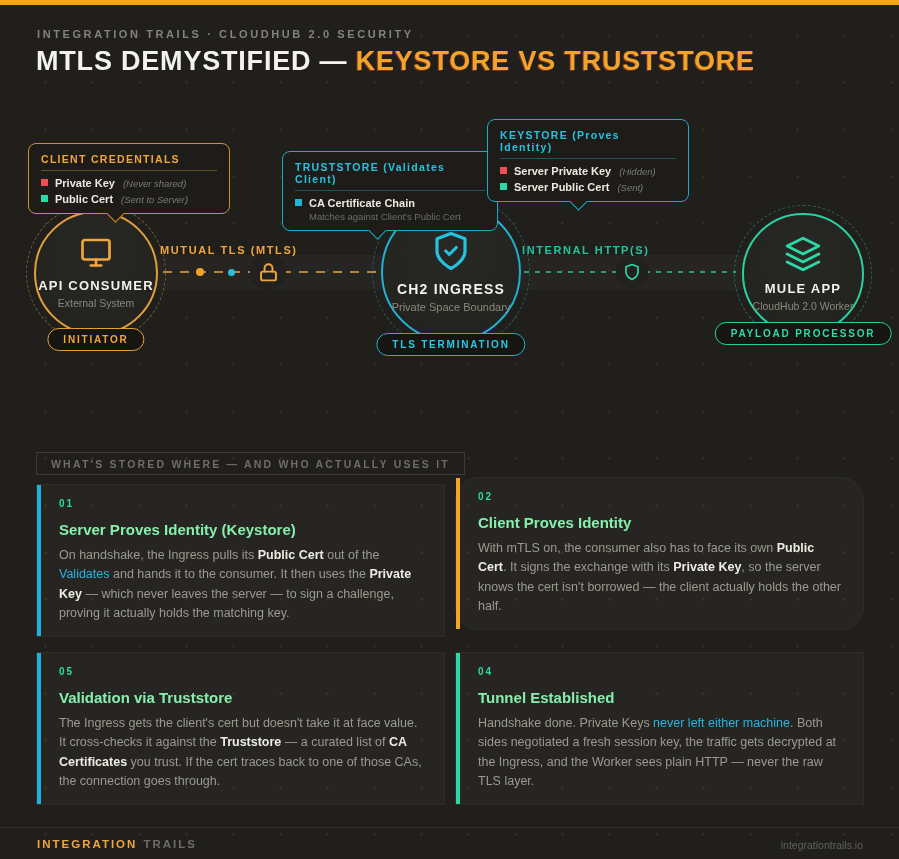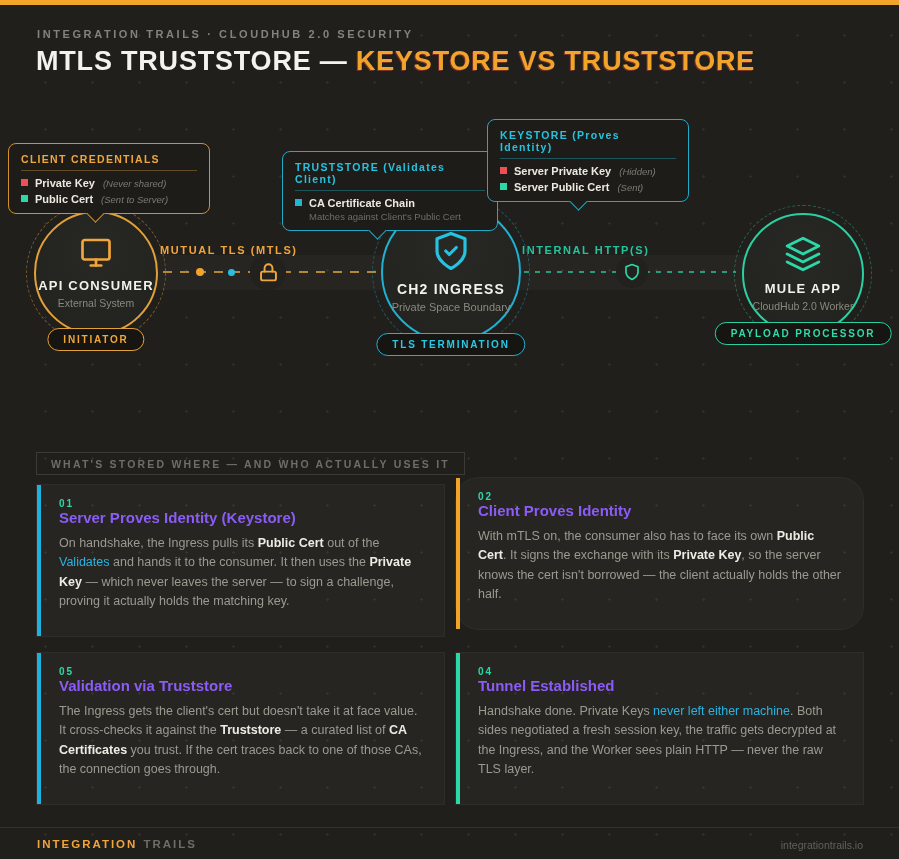--- a/index.html
+++ b/index.html
@@ -18,21 +18,21 @@
   
   .callout{position:absolute;background:#1d1c19;border-radius:8px;padding:9px 12px 8px;z-index:6;}
   .callout .ctitle{font-size:10.5px;font-weight:700;letter-spacing:1.3px;padding-bottom:5px;margin-bottom:6px;}
   .callout .row{display:flex;align-items:baseline;margin-top:4px;}
   .bullet{width:7px;height:7px;display:inline-block;margin-right:7px;flex:0 0 auto;transform:translateY(-1px);}
   .bullet.red{background:#ee4f55;} .bullet.teal{background:#2bd9a8;} .bullet.cyan{background:#1fb6d5;}
   .ilabel{font-size:11px;font-weight:700;color:#ece9e1;}
   .inote{font-size:9.5px;font-style:italic;color:#7b7a72;margin-left:8px;}
   .isub{font-size:9.5px;color:#6e6d66;margin:2px 0 0 14px;}
   .ptr{position:absolute;bottom:-7px;width:12px;height:12px;background:#1d1c19;transform:rotate(45deg);}
-  .callout.orange{border:1px solid #cf9130;}
+  .callout.orange{border:1px solid #cf9130;margin-left:20px;}
   .callout.orange .ctitle{color:#f0a63c;border-bottom:1px solid rgba(240,166,60,0.35);}
   .callout.orange .ptr{border-right:1px solid #cf9130;border-bottom:1px solid #cf9130;}
   .callout.cyan{border:1px solid #1fa9c6;}
   .callout.cyan .ctitle{color:#26c3e0;border-bottom:1px solid rgba(38,195,224,0.35);}
   .callout.cyan .ptr{border-right:1px solid #1fa9c6;border-bottom:1px solid #1fa9c6;}
   #callout-client{left:8px;top:143px;width:176px;}
   #callout-client .ptr{left:80px;}
   #callout-truststore{left:282px;top:119px;width:190px;margin-top:32px;}
   #callout-truststore .ptr{left:88px;}
   #callout-keystore{left:487px;top:119px;width:176px;}
@@ -81,40 +81,40 @@
     font-size:10.5px;font-weight:800;letter-spacing:2.2px;color:#6f6e66;}
   .card{position:absolute;width:409px;height:153px;background:rgba(148,140,120,0.055);border:1px solid rgba(255,255,255,0.04);
     box-sizing:border-box;padding:13px 18px 0 22px;}
   .card::before{content:"";position:absolute;left:0;top:0;bottom:0;width:4px;}
   .card.a-cyan::before{background:#1cb2dd;}
   .card.a-orange::before{background:#f2a32a;}
   .card.a-teal::before{background:#2bd9a8;}
   #card-1{left:36px;top:484px;} #card-2{left:455px;top:477px;border-radius:24px;}
   #card-3{left:36px;top:652px;} #card-4{left:455px;top:652px;}
   .card .num{font-size:10px;font-weight:800;letter-spacing:2px;color:#2bd9a8;}
-  .card .ctitle{font-size:15px;font-weight:800;color:#8b5cf6;margin-top:0;}
+  .card .ctitle{font-size:15px;font-weight:800;color:#86efac;margin-top:12px;}
   .card .body{font-size:12.5px;line-height:1.55;color:#9b9a91;margin-top:8px;}
   .seg-b{color:#edece4;font-weight:700;}
   .seg-c{color:#2bb3e0;}
 
   
   .footer-rule{position:absolute;left:0;top:827px;width:899px;border-top:1px solid #32312c;}
   .footer-left{position:absolute;left:37px;top:838px;font-size:11.5px;font-weight:800;letter-spacing:2px;}
   .footer-left .f-acc{color:#f0a63c;} .footer-left .f-rest{color:#6e6d66;margin-left:6px;}
   .footer-right{position:absolute;right:36px;top:839px;font-size:10.5px;color:#62615b;text-decoration:none;}
   svg{display:block;}
 </style>
 </head>
 <body>
 
 <div id="stage">
   <div class="topbar"></div>
 
   <div class="eyebrow">INTEGRATION TRAILS · CLOUDHUB 2.0 SECURITY</div>
-  <div class="title"><span>MTLS TRUSTSTORE — </span><span class="accent">KEYSTORE VS TRUSTSTORE</span></div>
+  <div class="title"><span>MTLS DEMYSTIFIED — </span><span class="accent">KEYSTORE VS TRUSTSTORE</span></div>
 
   <div class="callout orange" id="callout-client">
     <div class="ctitle">CLIENT CREDENTIALS</div>
     <div class="row">
       <span class="bullet red"></span>
       <span class="ilabel">Private Key</span>
       <span class="inote">(Never shared)</span>
     </div>
     <div class="row">
       <span class="bullet teal"></span>

